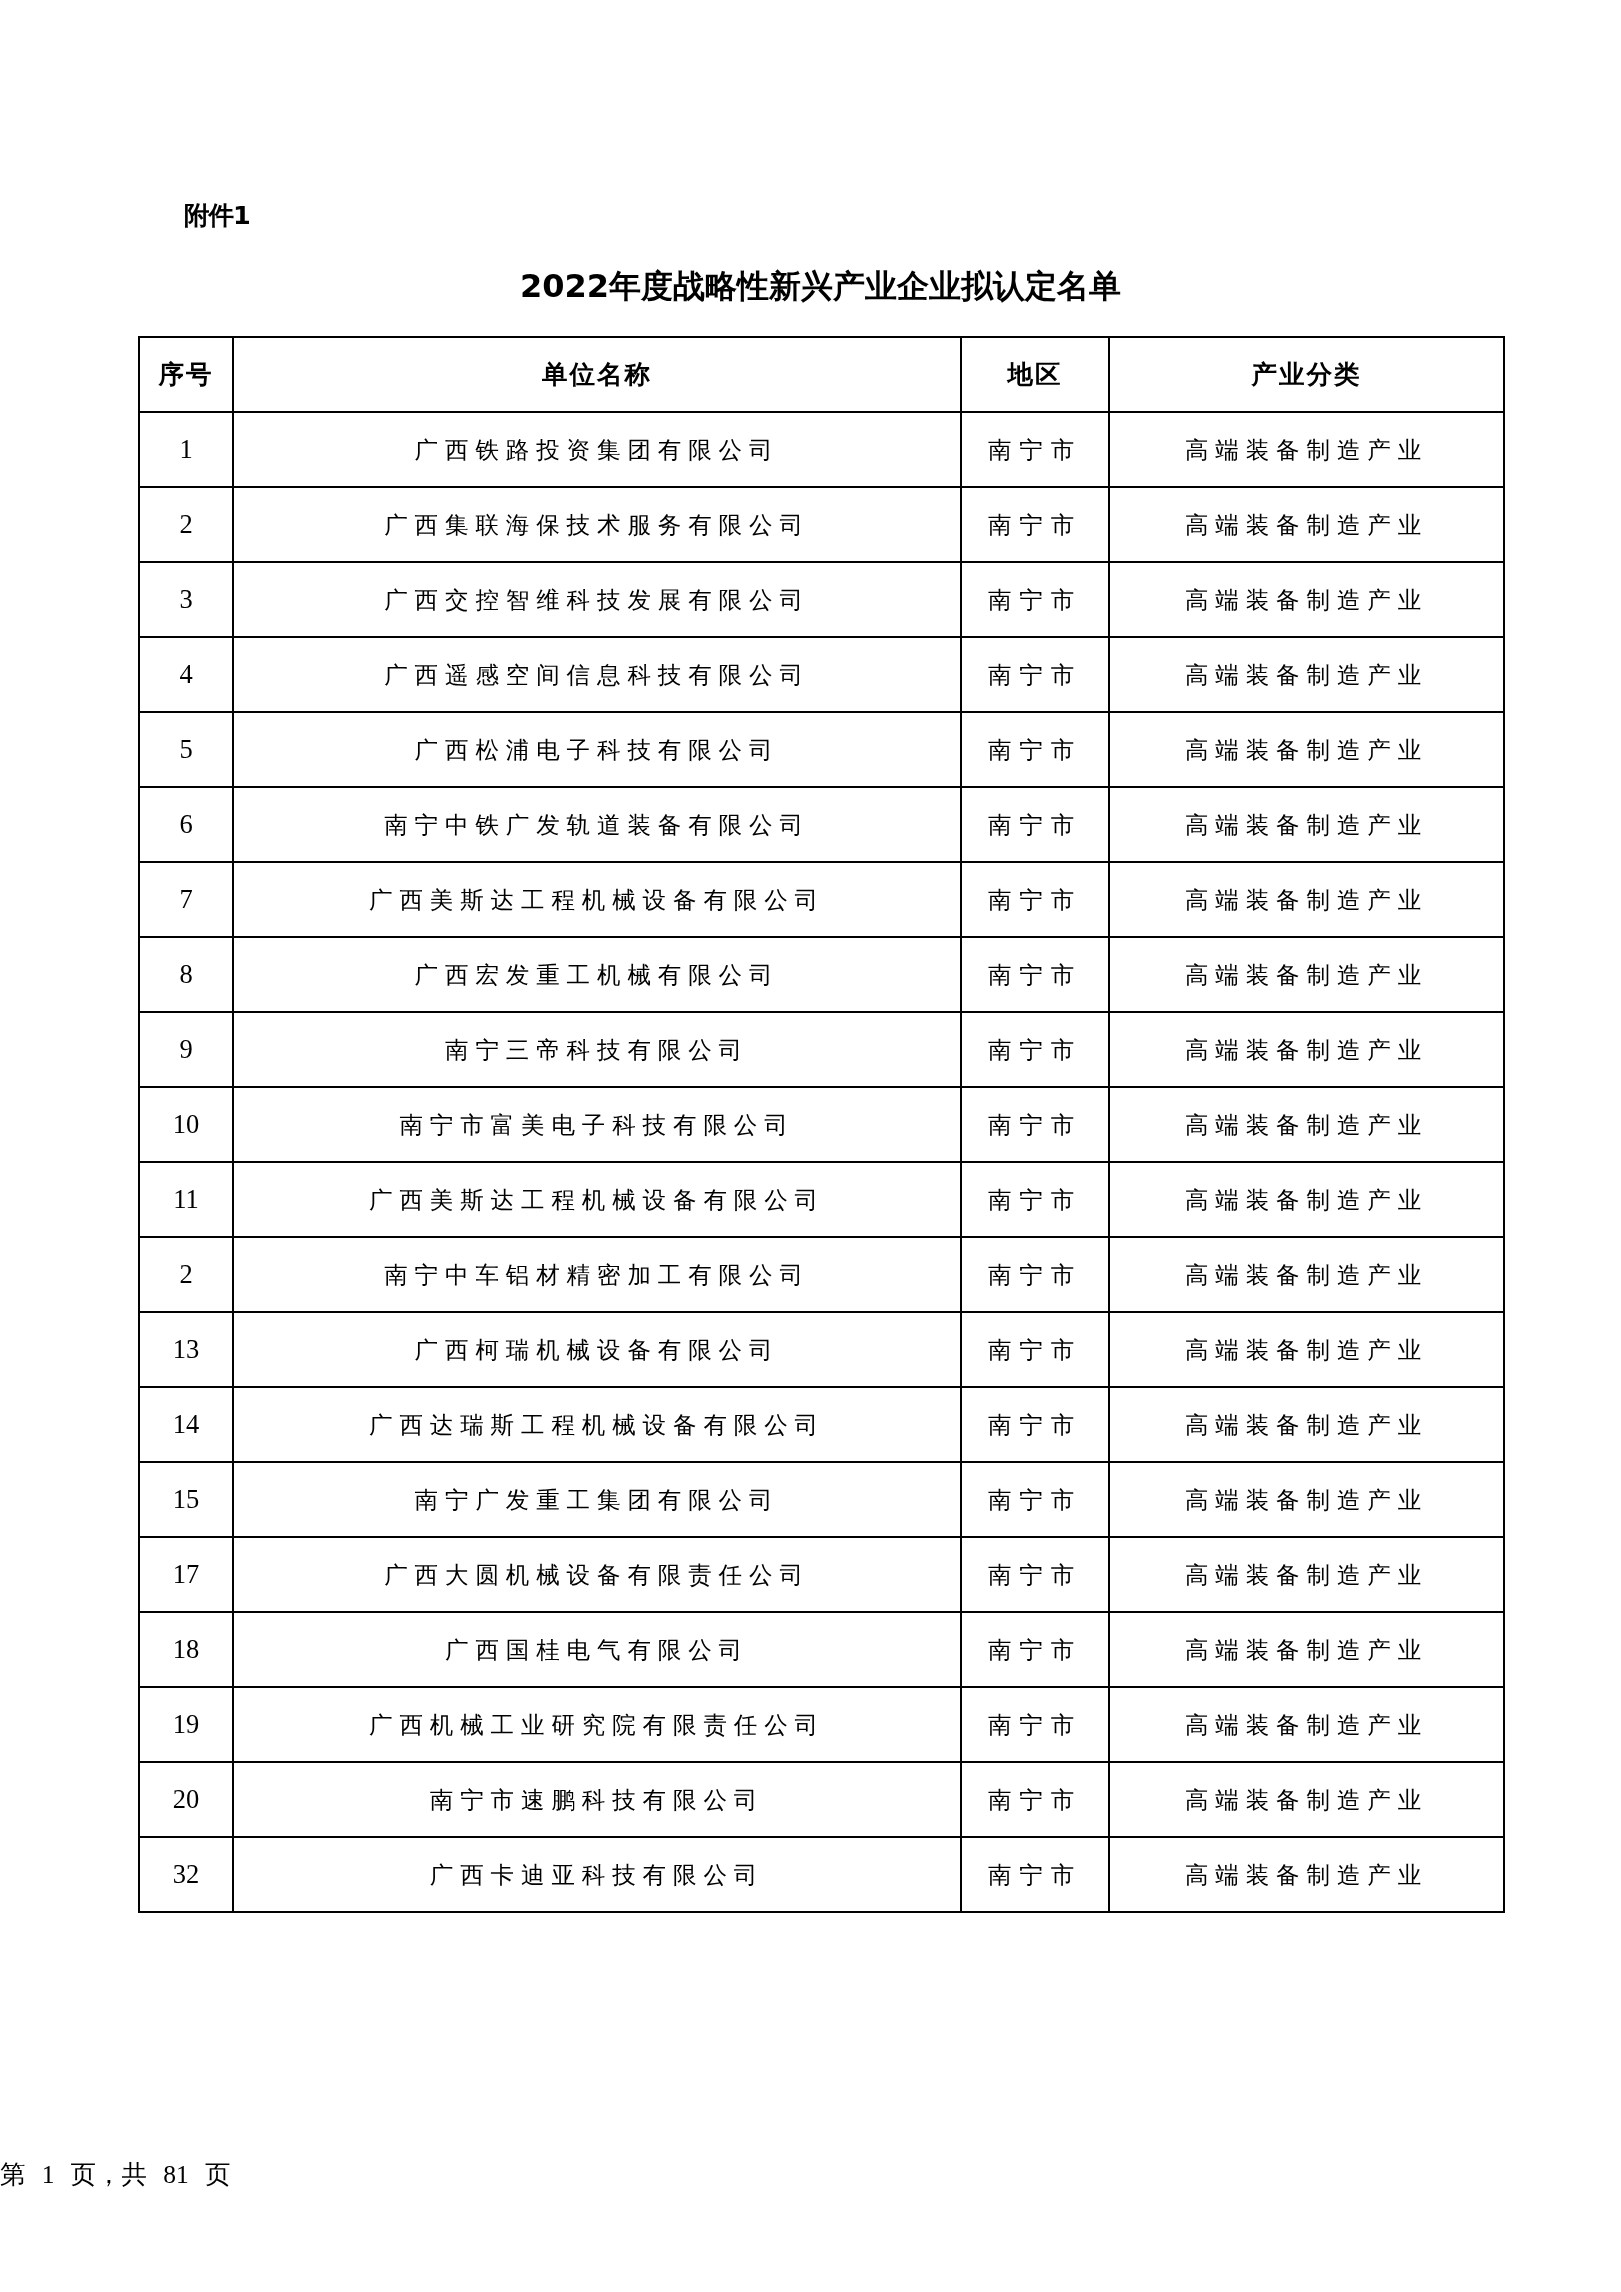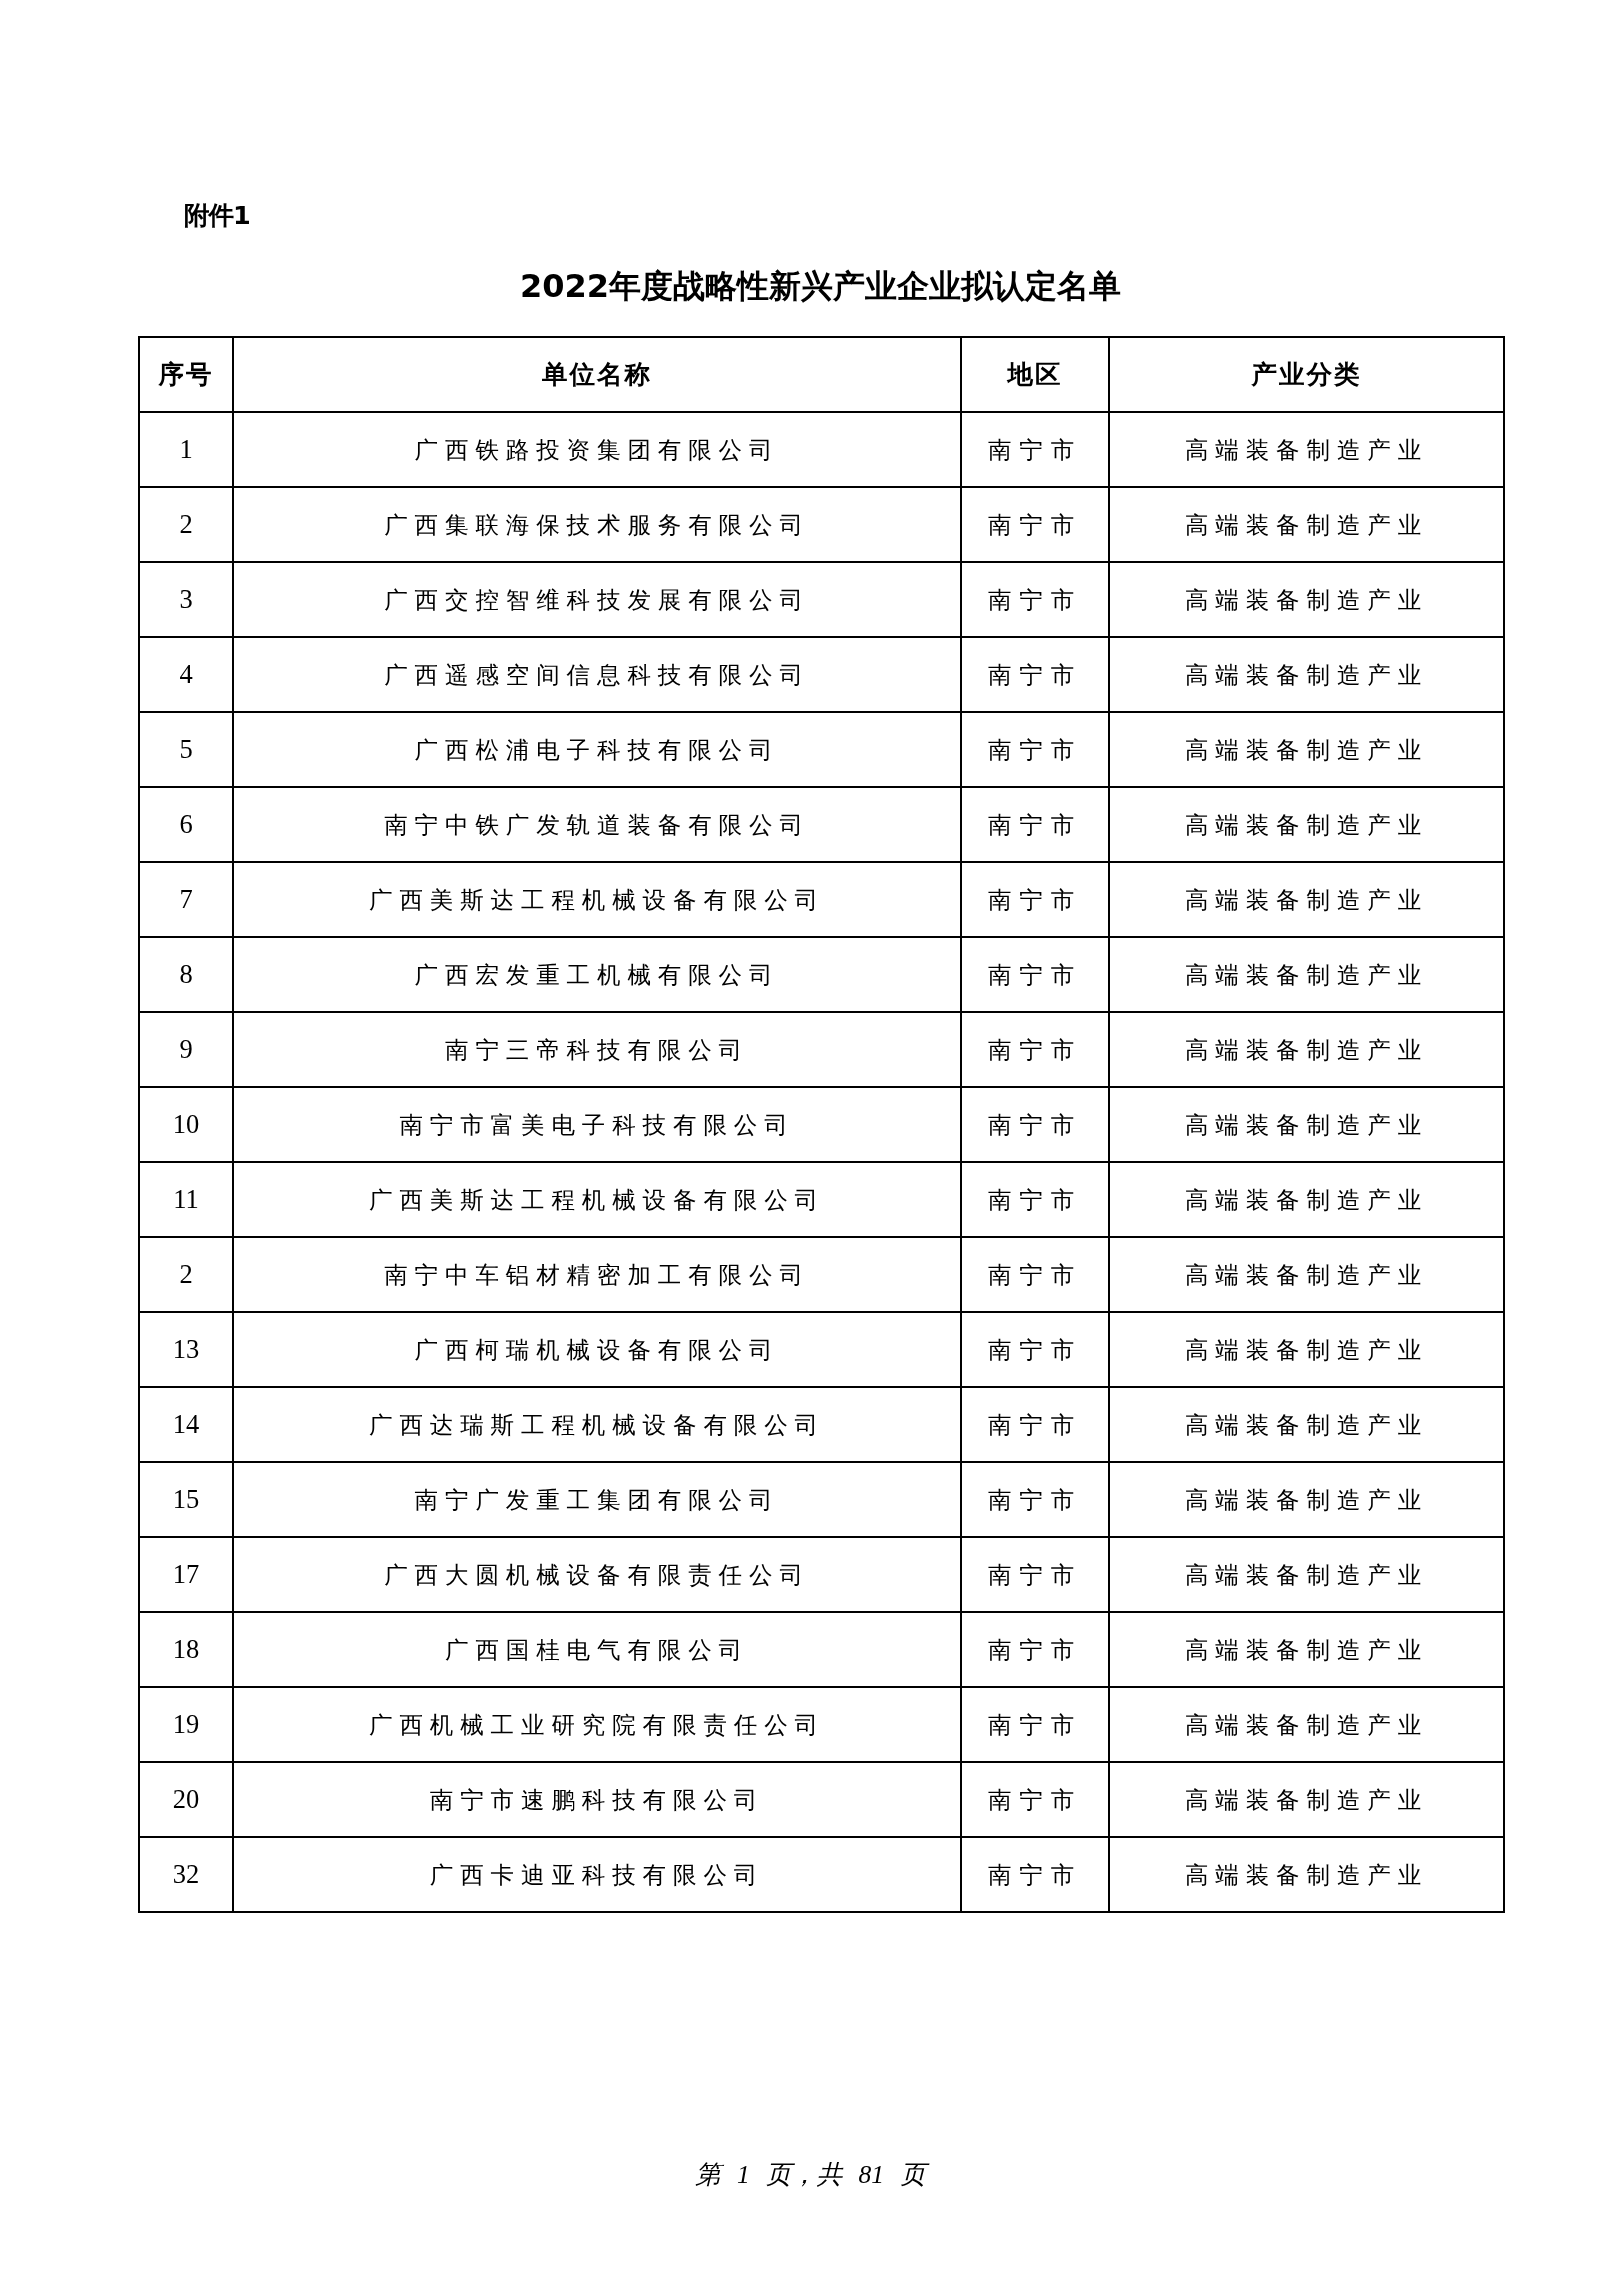--- a/index.html
+++ b/index.html
@@ -72,27 +72,25 @@
       letter-spacing: 0;
     }
     .list-table td.col-name { letter-spacing: 6.9px; }
     .list-table td.col-region { letter-spacing: 7.8px; }
     .list-table td.col-industry { letter-spacing: 6.9px; }
     .page-footer {
       position: absolute;
       left: 0;
       width: 1621px;
       top: 2159px;
-      text-align: center;
       font-family: "Liberation Serif", "DejaVu Serif", serif;
       font-size: 25.5px;
       line-height: 31px;
       word-spacing: 9.8px;
       white-space: pre;
-      font-style: italic;
     }
   </style>
 </head>
 <body>
 
 <div class="attachment-label">附件1</div>
 
 <div class="doc-title">2022年度战略性新兴产业企业拟认定名单</div>
 
 <table class="list-table">

